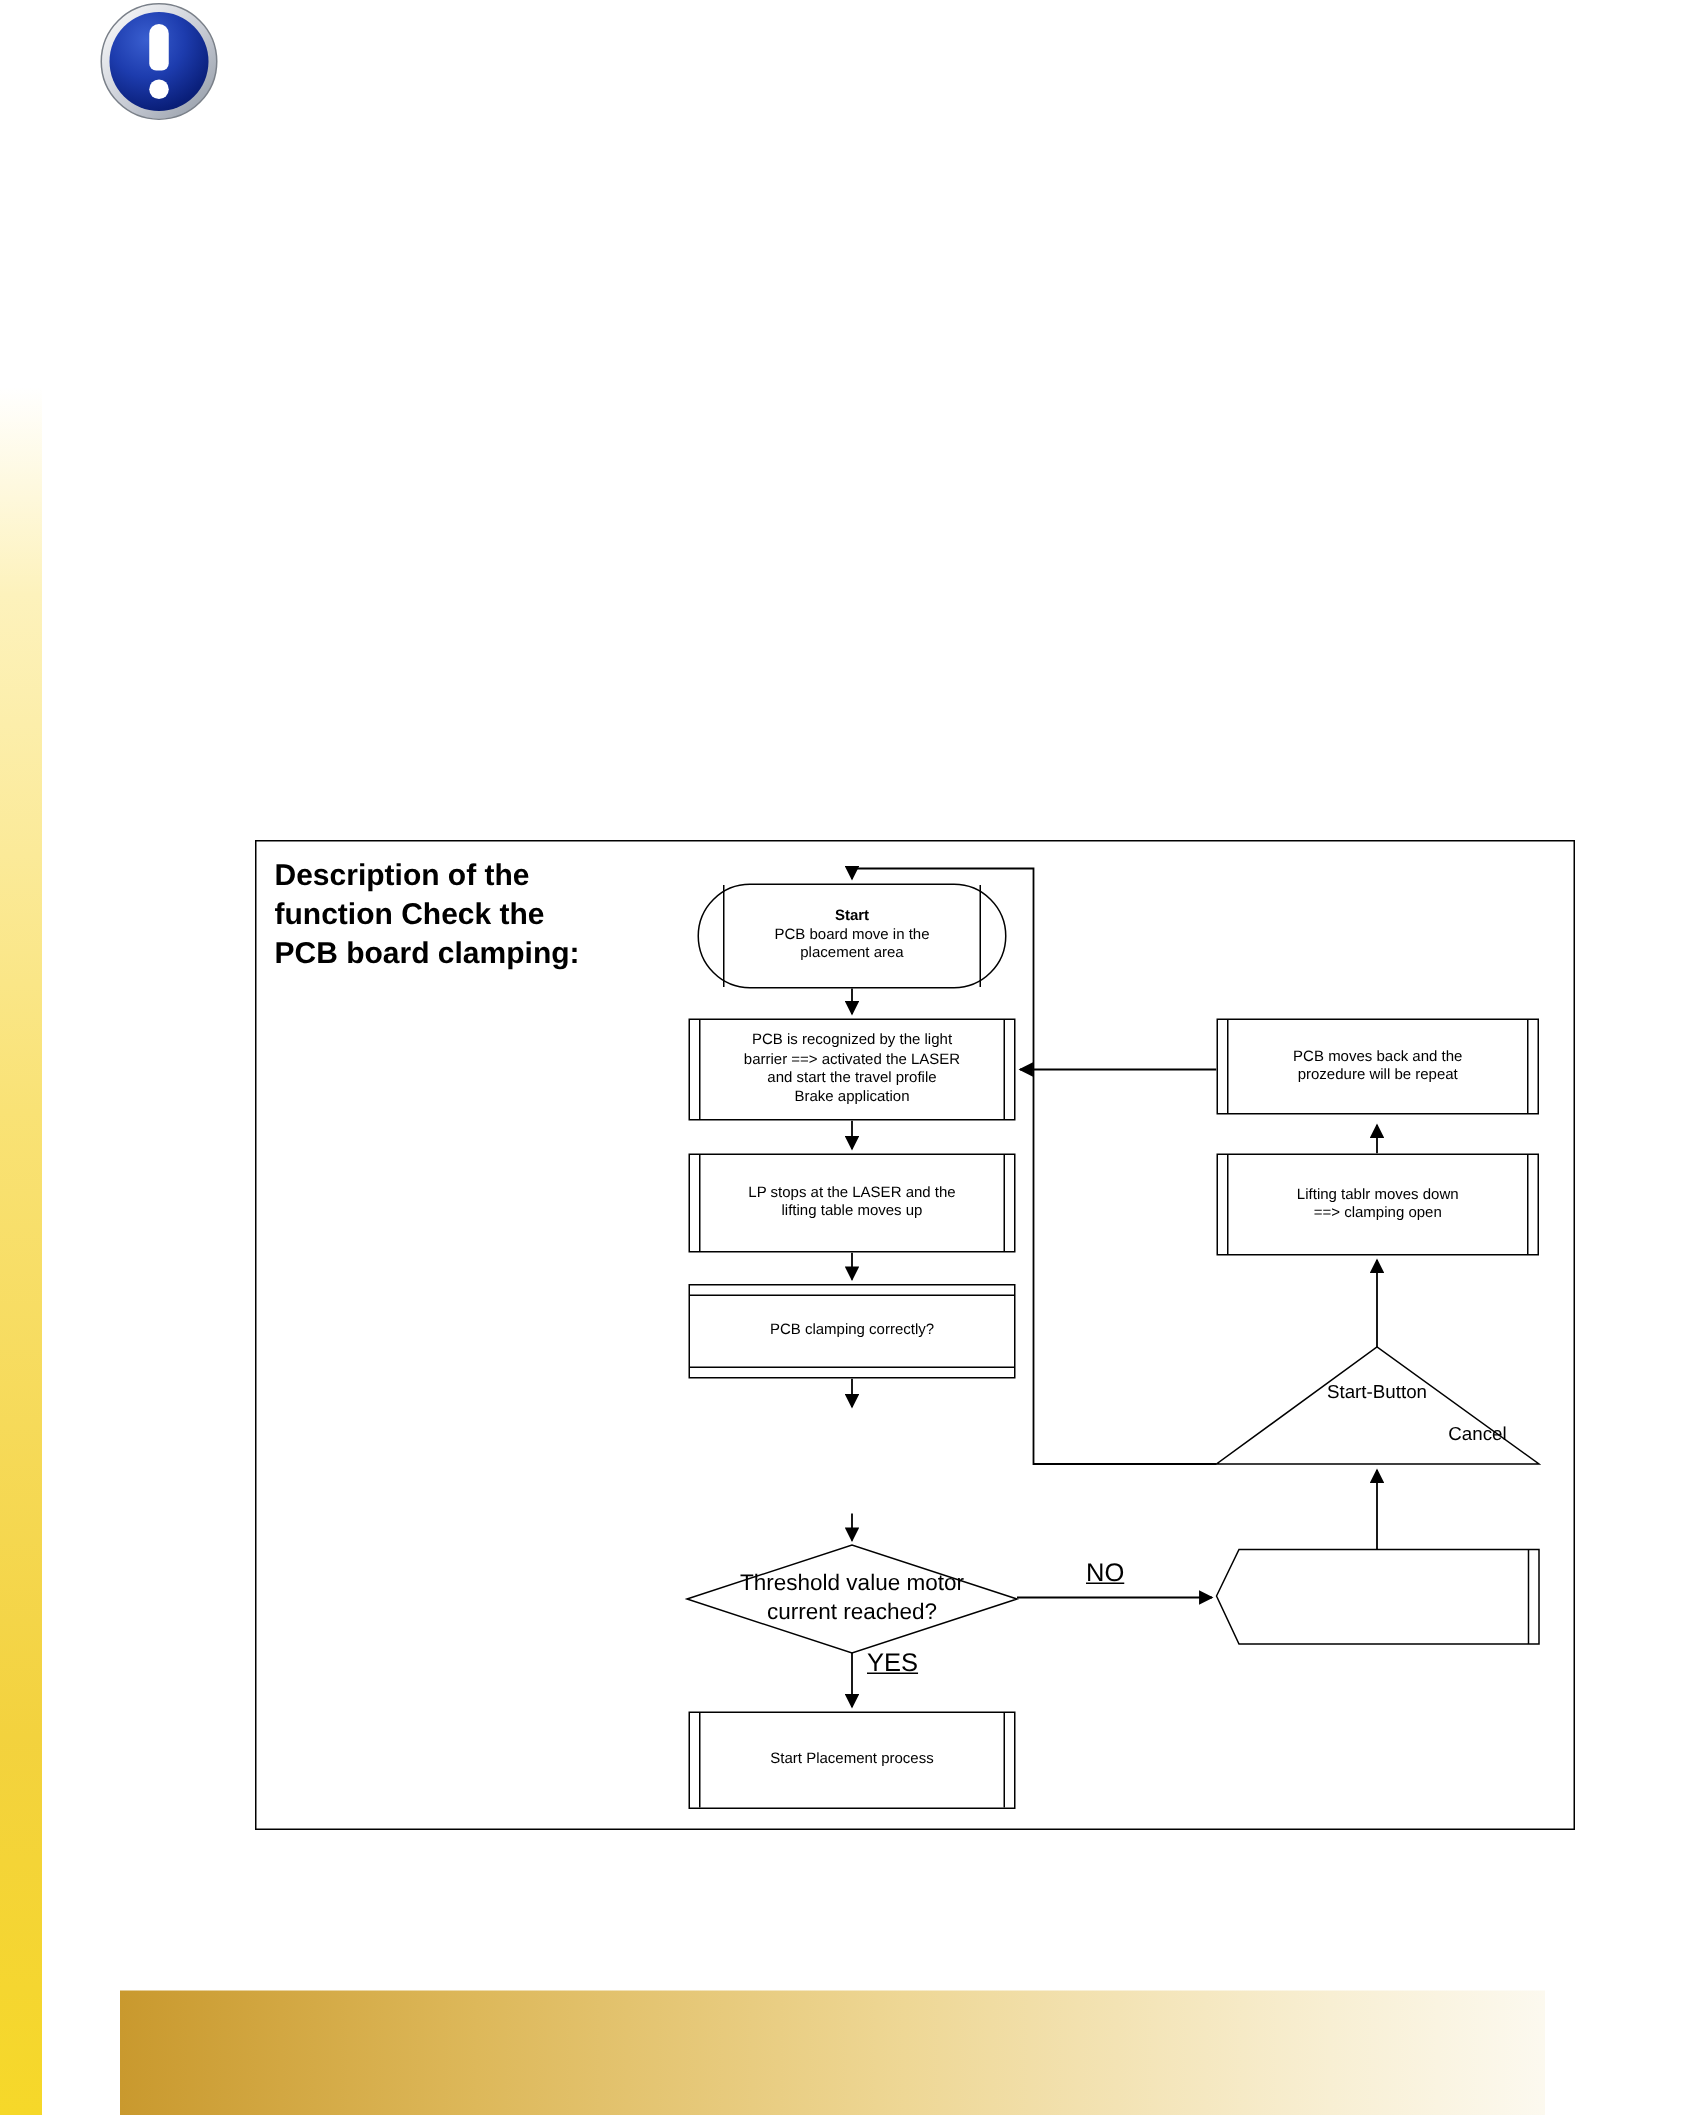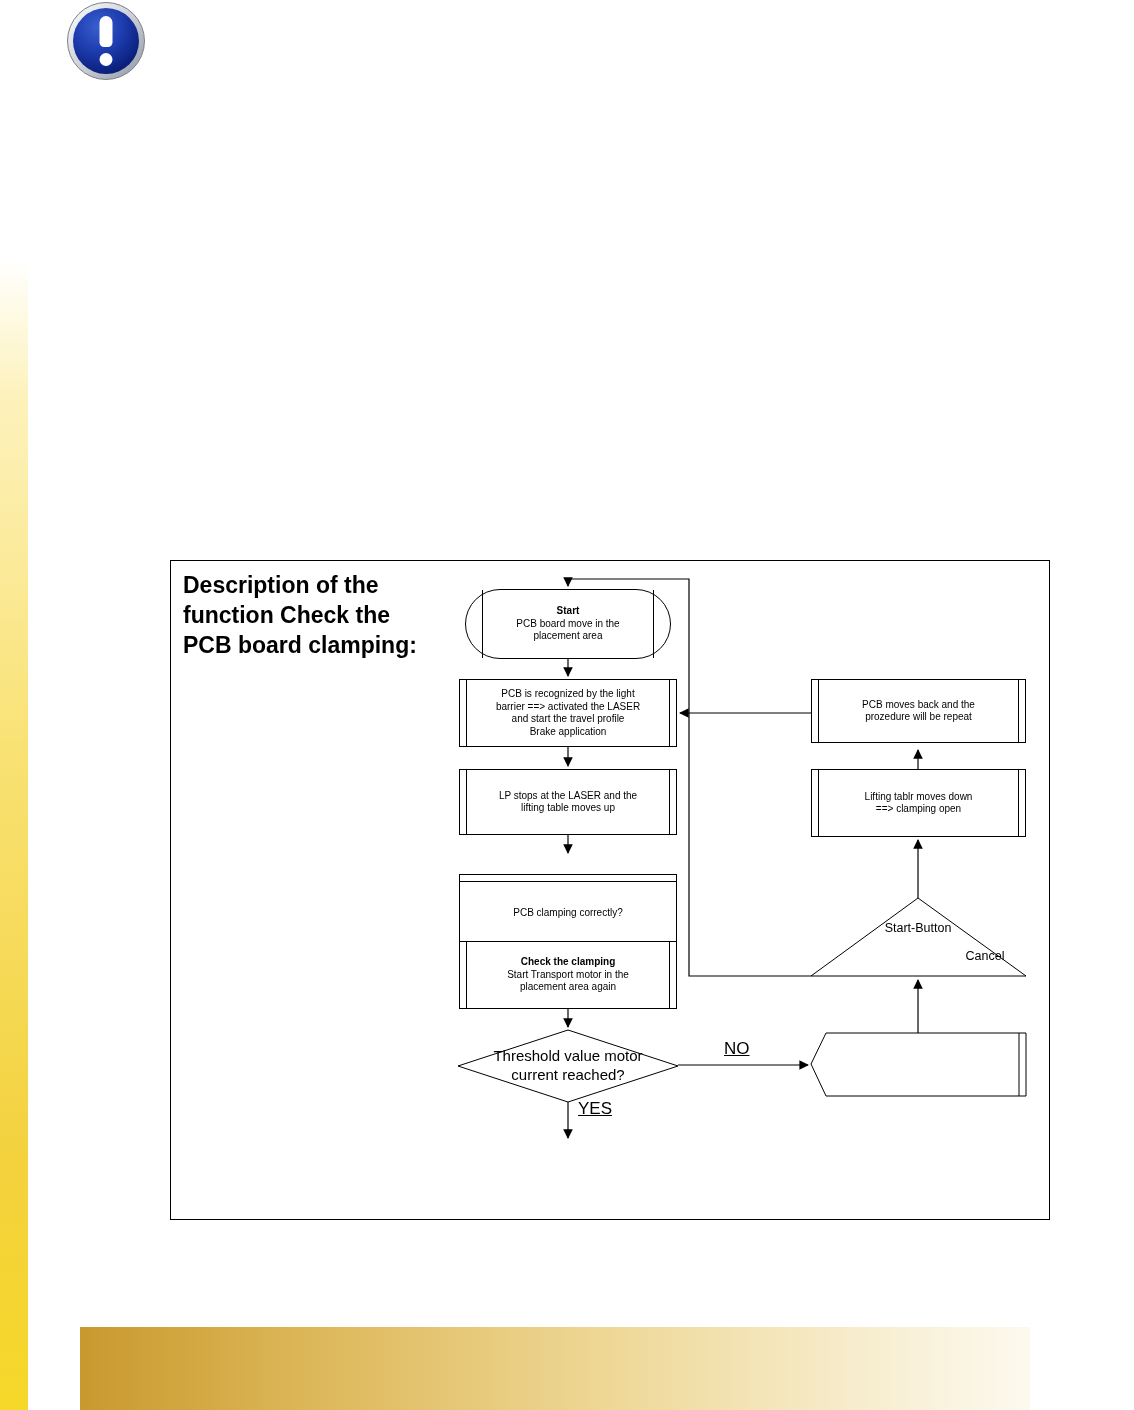--- a/index.html
+++ b/index.html
@@ -33,21 +33,21 @@
   .warn-dot{
     position:absolute;left:50%;transform:translateX(-50%);bottom:8px;width:13px;height:13px;
     background:#fff;border-radius:50%;
   }
   
   .chart{
     position:absolute;left:170px;top:560px;width:880px;height:660px;
     border:1.5px solid #000;box-sizing:border-box;background:#fff;
   }
   .chart-title{
-    position:absolute;left:12px;top:10px;font-size:23px;font-weight:bold;
+    position:absolute;left:12px;top:10px;font-size:20px;font-weight:bold;
     line-height:1.3;white-space:pre-line;
   }
   .chart svg{position:absolute;left:0;top:0;width:877px;height:657px;}
   
   .node{
     position:absolute;background:#fff;border:1px solid #000;box-sizing:border-box;
     display:flex;flex-direction:column;align-items:center;justify-content:center;
     text-align:center;font-size:10px;line-height:1.25;white-space:pre-line;
     padding:2px 5px;
   }
@@ -56,21 +56,21 @@
   .bars::after{content:"";position:absolute;top:0;bottom:0;right:6px;border-right:1px solid #000;}
   .hbars::before{content:"";position:absolute;left:0;right:0;top:6px;border-top:1px solid #000;}
   .hbars::after{content:"";position:absolute;left:0;right:0;bottom:6px;border-bottom:1px solid #000;}
   .stadium{border-radius:35px;padding:2px 22px;}
   .stadium::before{content:"";position:absolute;top:0;bottom:0;left:16px;border-left:1px solid #000;}
   .stadium::after{content:"";position:absolute;top:0;bottom:0;right:16px;border-right:1px solid #000;}
   
   .n-start{left:294px;top:28px;width:206px;height:70px;}
   .n-recognized{left:288px;top:118px;width:218px;height:68px;}
   .n-lpstops{left:288px;top:208px;width:218px;height:66px;}
-  .n-clampq{left:288px;top:313px;width:218px;height:78px;}
+  .n-clampq{left:288px;top:295px;width:218px;height:63px;}
   .n-checkclamp{left:288px;top:380px;width:218px;height:68px;}
   .n-placement{left:288px;top:580px;width:218px;height:65px;}
   .n-movesback{left:640px;top:118px;width:215px;height:64px;}
   .n-lifting{left:640px;top:208px;width:215px;height:68px;text-align:center;}
   
   .float-text{
     position:absolute;display:flex;align-items:center;justify-content:center;
     text-align:center;font-size:15px;line-height:1.25;white-space:pre-line;background:transparent;
   }
   .t-diamond{left:297px;top:475px;width:200px;height:60px;}
@@ -145,26 +145,24 @@
 
     <div class="node bars n-lpstops">
       <div class="nb">LP stops at the LASER and the
 lifting table moves up</div>
     </div>
 
     <div class="node hbars n-clampq">
       <div class="nb">PCB clamping correctly?</div>
     </div>
 
-    <div class="node bars n-checkclamp">
-      <div class="nh">Check the clamping</div>
-      <div class="nb">Start  Transport motor in the
-placement area again</div>
+
+    <div class="node bars n-placement">
+      <div class="nb">Start Placement process</div>
     </div>
-
 
     <div class="node bars n-movesback">
       <div class="nb">PCB moves back and the
 prozedure will be repeat</div>
     </div>
 
     <div class="node bars n-lifting">
       <div class="nb">Lifting tablr moves down
 ==&gt; clamping open</div>
     </div>

